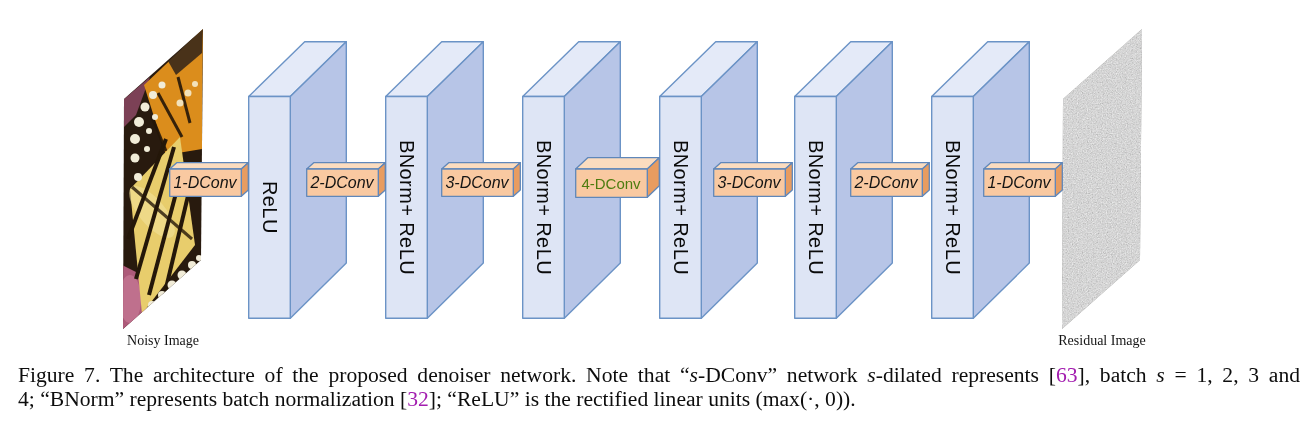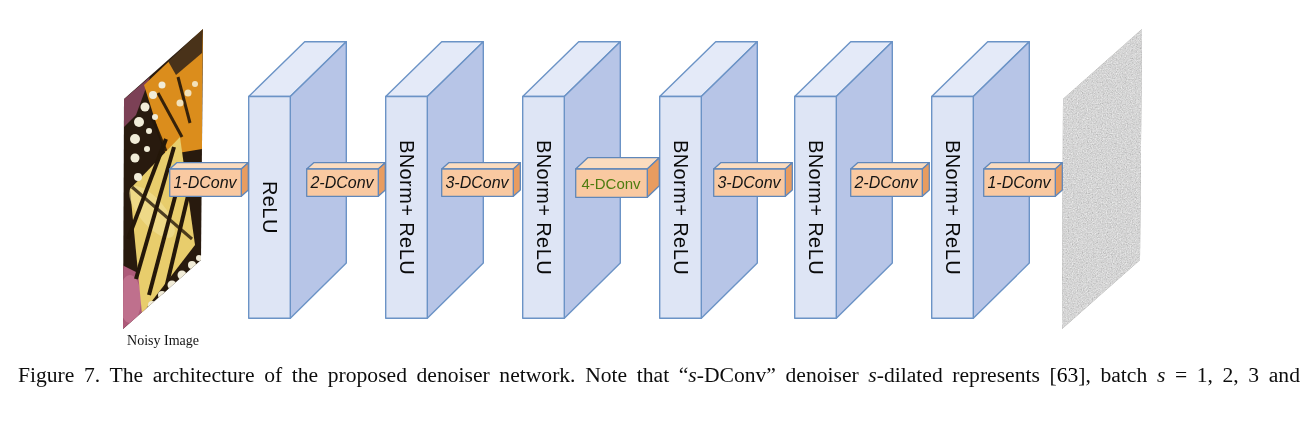--- a/index.html
+++ b/index.html
@@ -47,21 +47,21 @@
   }
 
   
   .caption {
     position: absolute; left: 18px; top: 363px; width: 1282px;
     font-family: "Liberation Serif", serif;
     font-size: 21.6px; line-height: 24.4px; color: #0d0d0d;
   }
   .cap-line1 { text-align: justify; text-align-last: justify; }
   .caption .i { font-style: italic; }
-  .caption .g { color: #000000; }
+  .caption .g { color: #a21caf; }
 </style>
 </head>
 <body>
 
 <div class="stage">
 
   <svg width="0" height="0" style="position:absolute" aria-hidden="true">
     <defs>
       <g id="slabShape" stroke="#6b93c6" stroke-width="1.4" stroke-linejoin="round">
         <polygon points="0.7,55.5 56.7,0.7 98.3,0.7 42.3,55.5" fill="#e4eaf8"></polygon>
@@ -219,18 +219,20 @@
       </svg>
     <div class="conv-label">1-DConv</div>
   </div>
 
   <svg class="img-plane" style="left:1061px" width="83" height="304" viewBox="0 0 83 304">
     <g clip-path="url(#planeClip)">
       <rect width="83" height="304" fill="#9a9a98"></rect>
       <rect width="83" height="304" filter="url(#noiseF)"></rect>
     </g>
   </svg>
+  <div class="img-label" style="left:1032px; width:140px">Residual Image</div>
 
   <div class="caption">
-    <div class="cap-line1"><span>Figure 7. The architecture of the proposed denoiser network. Note that “</span><span class="i">s</span><span>-DConv” denoiser </span><span class="i">s</span><span>-dilated represents [</span><span class="g">63</span><span>], batch </span><span class="i">s</span><span> = 1, 2, 3 and</span></div>
+    <div class="cap-line1"><span>Figure 7. The architecture of the proposed denoiser network. Note that “</span><span class="i">s</span><span>-DConv” network </span><span class="i">s</span><span>-dilated represents [</span><span class="g">63</span><span>], batch </span><span class="i">s</span><span> = 1, 2, 3 and</span></div>
+    <div class="cap-line2"><span>4; “BNorm” represents batch normalization [</span><span class="g">32</span><span>]; “ReLU” is the rectified linear units (max(·, 0)).</span></div>
   </div>
 
 </div>
 
 </body></html>

